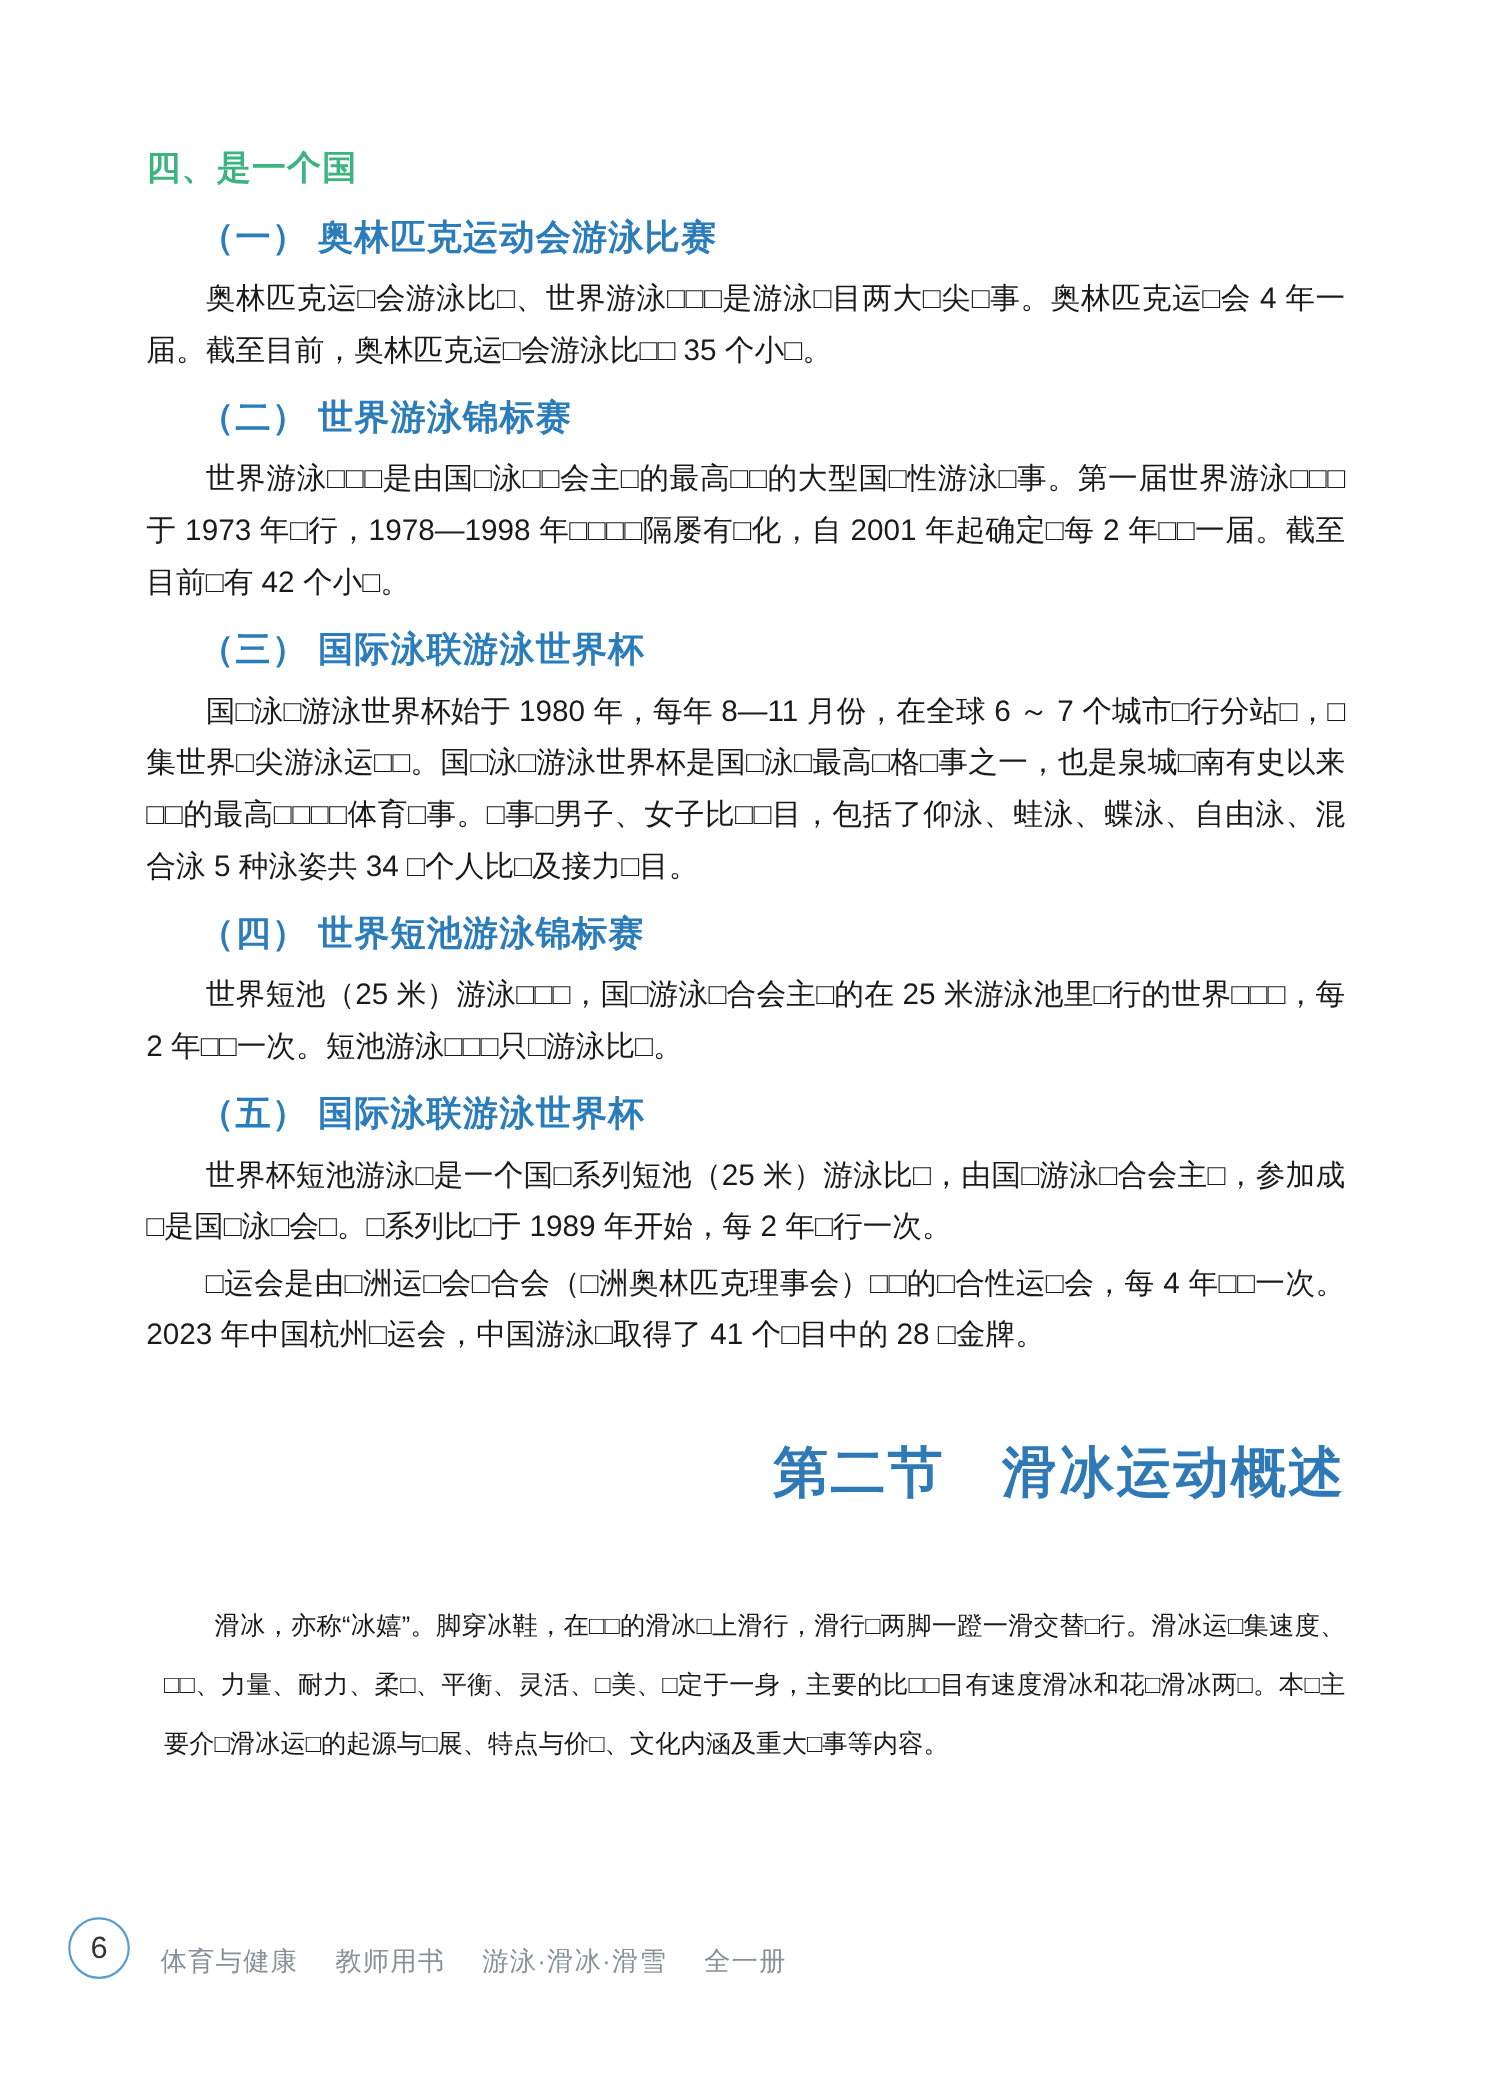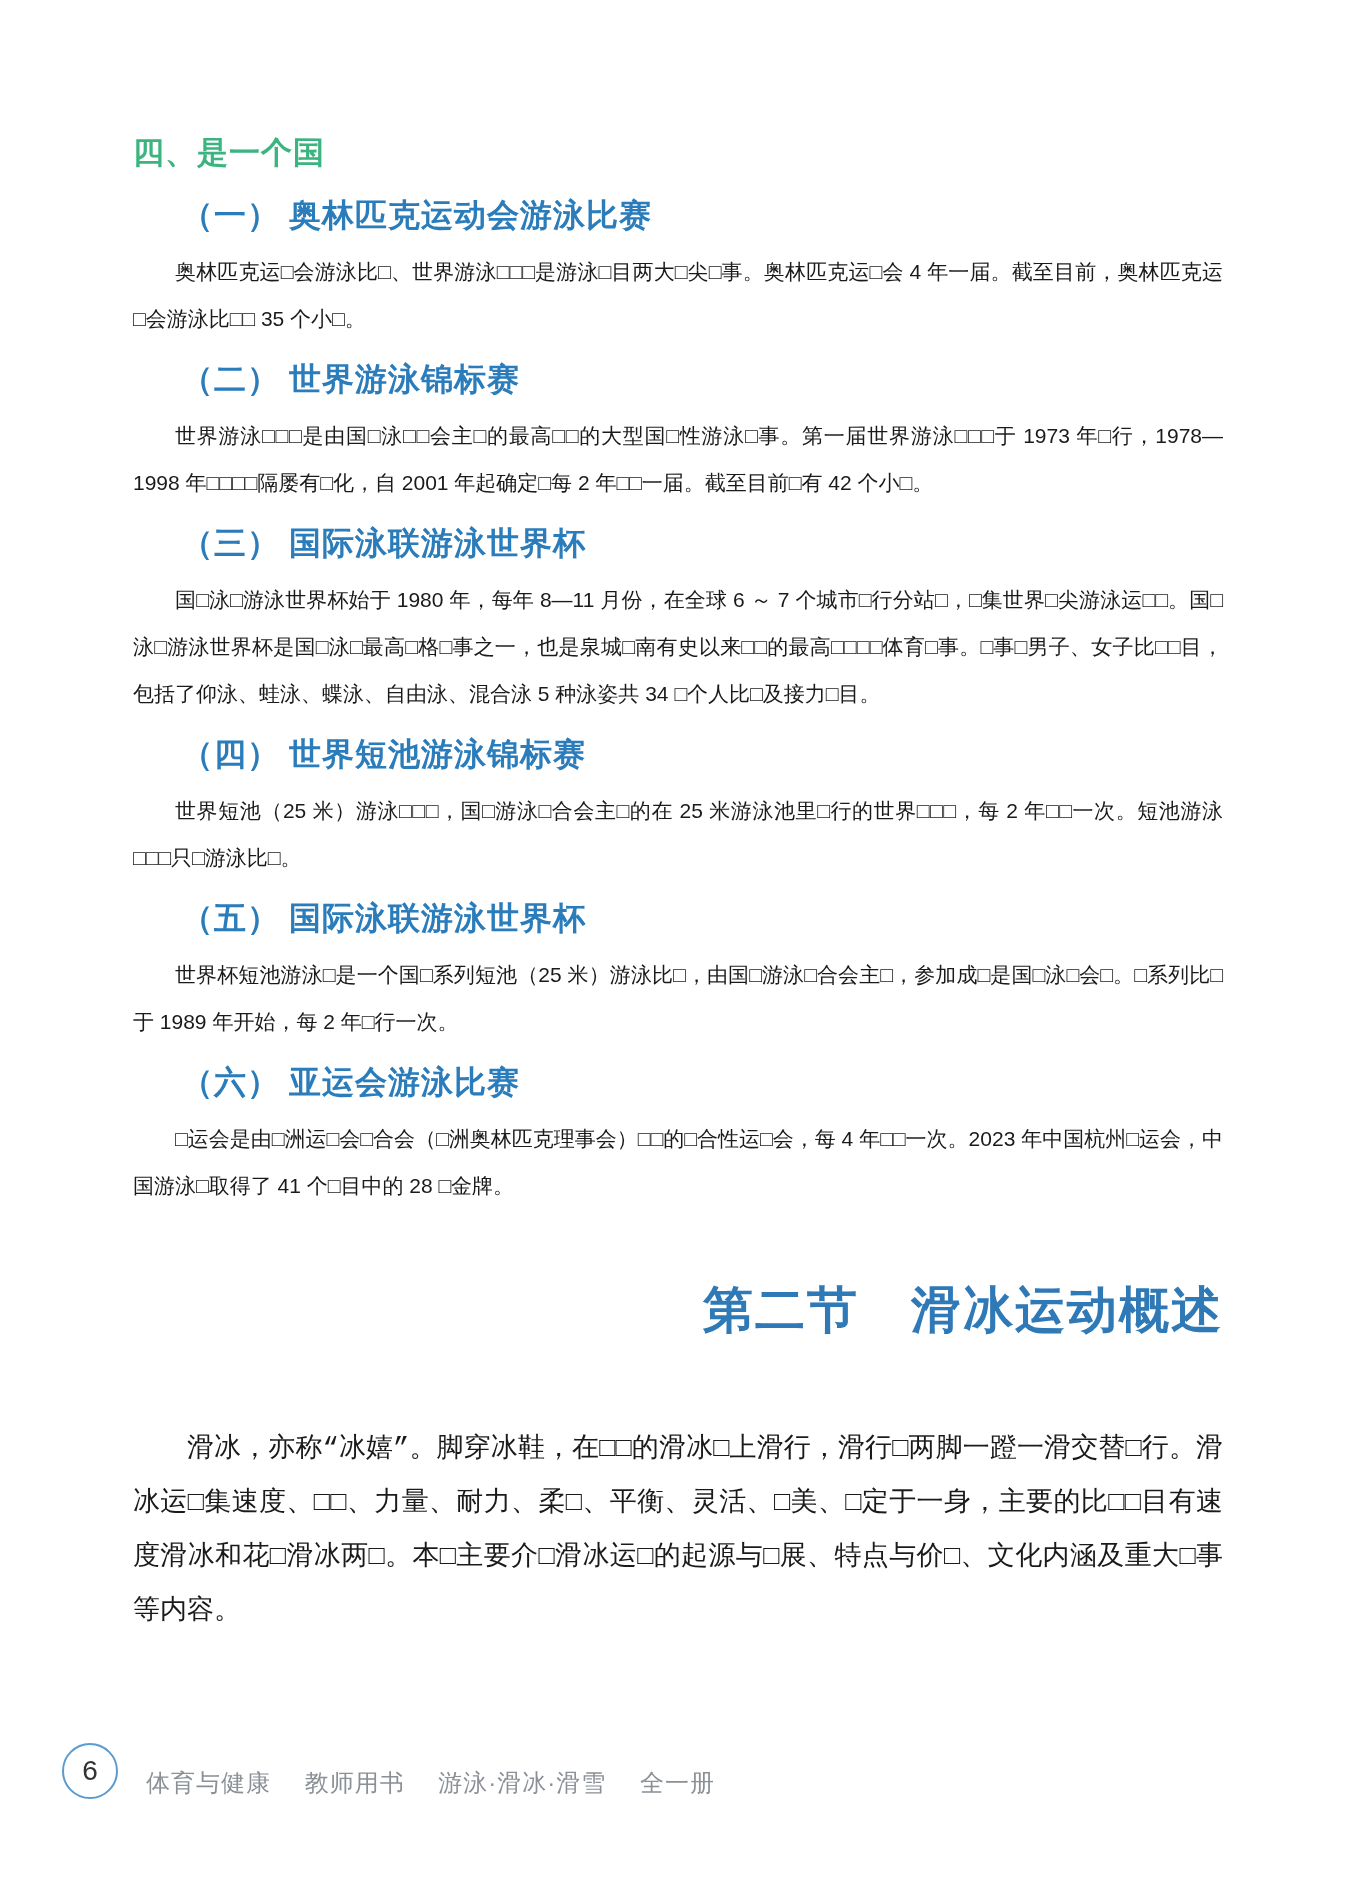--- a/index.html
+++ b/index.html
@@ -29,44 +29,43 @@
   .blue-subheading {
     font-size: 32px;
     font-weight: bold;
     color: #2a7cba;
     font-family: "Liberation Serif", serif;
     margin: 16px 0 10px 0;
     padding-left: 48px;
     letter-spacing: 1px;
   }
   .body-para {
-    font-size: 21px;
+    font-size: 27px;
     line-height: 47px;
     text-align: justify;
     text-indent: 2em;
     margin: 0 0 4px 0;
     color: #1a1a1a;
   }
   .section-title {
     font-size: 50px;
     font-weight: bold;
     color: #2e79b6;
     font-family: "Liberation Serif", serif;
     text-align: right;
     margin: 68px 0 0 0;
     letter-spacing: 2px;
   }
   .intro-para {
-    font-size: 27px;
+    font-size: 23px;
     line-height: 54px;
     text-align: justify;
     text-indent: 2em;
-    margin: 78px 0 0 0;
+    margin: 78px 0 0 16px;
     color: #1a1a1a;
-    font-family: Liberation Mono, monospace;
   }
   .footer {
     position: absolute;
     left: 62px;
     top: 1742px;
     display: flex;
     align-items: center;
   }
   .page-number-badge {
     width: 56px;
@@ -105,21 +104,20 @@
 
     <h3 class="blue-subheading">（三） 国际泳联游泳世界杯</h3>
     <p class="body-para">国□泳□游泳世界杯始于 1980 年，每年 8—11 月份，在全球 6 ～ 7 个城市□行分站□，□集世界□尖游泳运□□。国□泳□游泳世界杯是国□泳□最高□格□事之一，也是泉城□南有史以来□□的最高□□□□体育□事。□事□男子、女子比□□目，包括了仰泳、蛙泳、蝶泳、自由泳、混合泳 5 种泳姿共 34 □个人比□及接力□目。</p>
 
     <h3 class="blue-subheading">（四） 世界短池游泳锦标赛</h3>
     <p class="body-para">世界短池（25 米）游泳□□□，国□游泳□合会主□的在 25 米游泳池里□行的世界□□□，每 2 年□□一次。短池游泳□□□只□游泳比□。</p>
 
     <h3 class="blue-subheading">（五） 国际泳联游泳世界杯</h3>
     <p class="body-para">世界杯短池游泳□是一个国□系列短池（25 米）游泳比□，由国□游泳□合会主□，参加成□是国□泳□会□。□系列比□于 1989 年开始，每 2 年□行一次。</p>
 
-    <h3 class="blue-subheading">（六） 亚运会游泳比赛</h3>
     <p class="body-para">□运会是由□洲运□会□合会（□洲奥林匹克理事会）□□的□合性运□会，每 4 年□□一次。2023 年中国杭州□运会，中国游泳□取得了 41 个□目中的 28 □金牌。</p>
 
     <h1 class="section-title">第二节　滑冰运动概述</h1>
 
     <p class="intro-para">滑冰，亦称“冰嬉”。脚穿冰鞋，在□□的滑冰□上滑行，滑行□两脚一蹬一滑交替□行。滑冰运□集速度、□□、力量、耐力、柔□、平衡、灵活、□美、□定于一身，主要的比□□目有速度滑冰和花□滑冰两□。本□主要介□滑冰运□的起源与□展、特点与价□、文化内涵及重大□事等内容。</p>
 
   </div>
 
   <div class="footer">
     <div class="page-number-badge">6</div>

